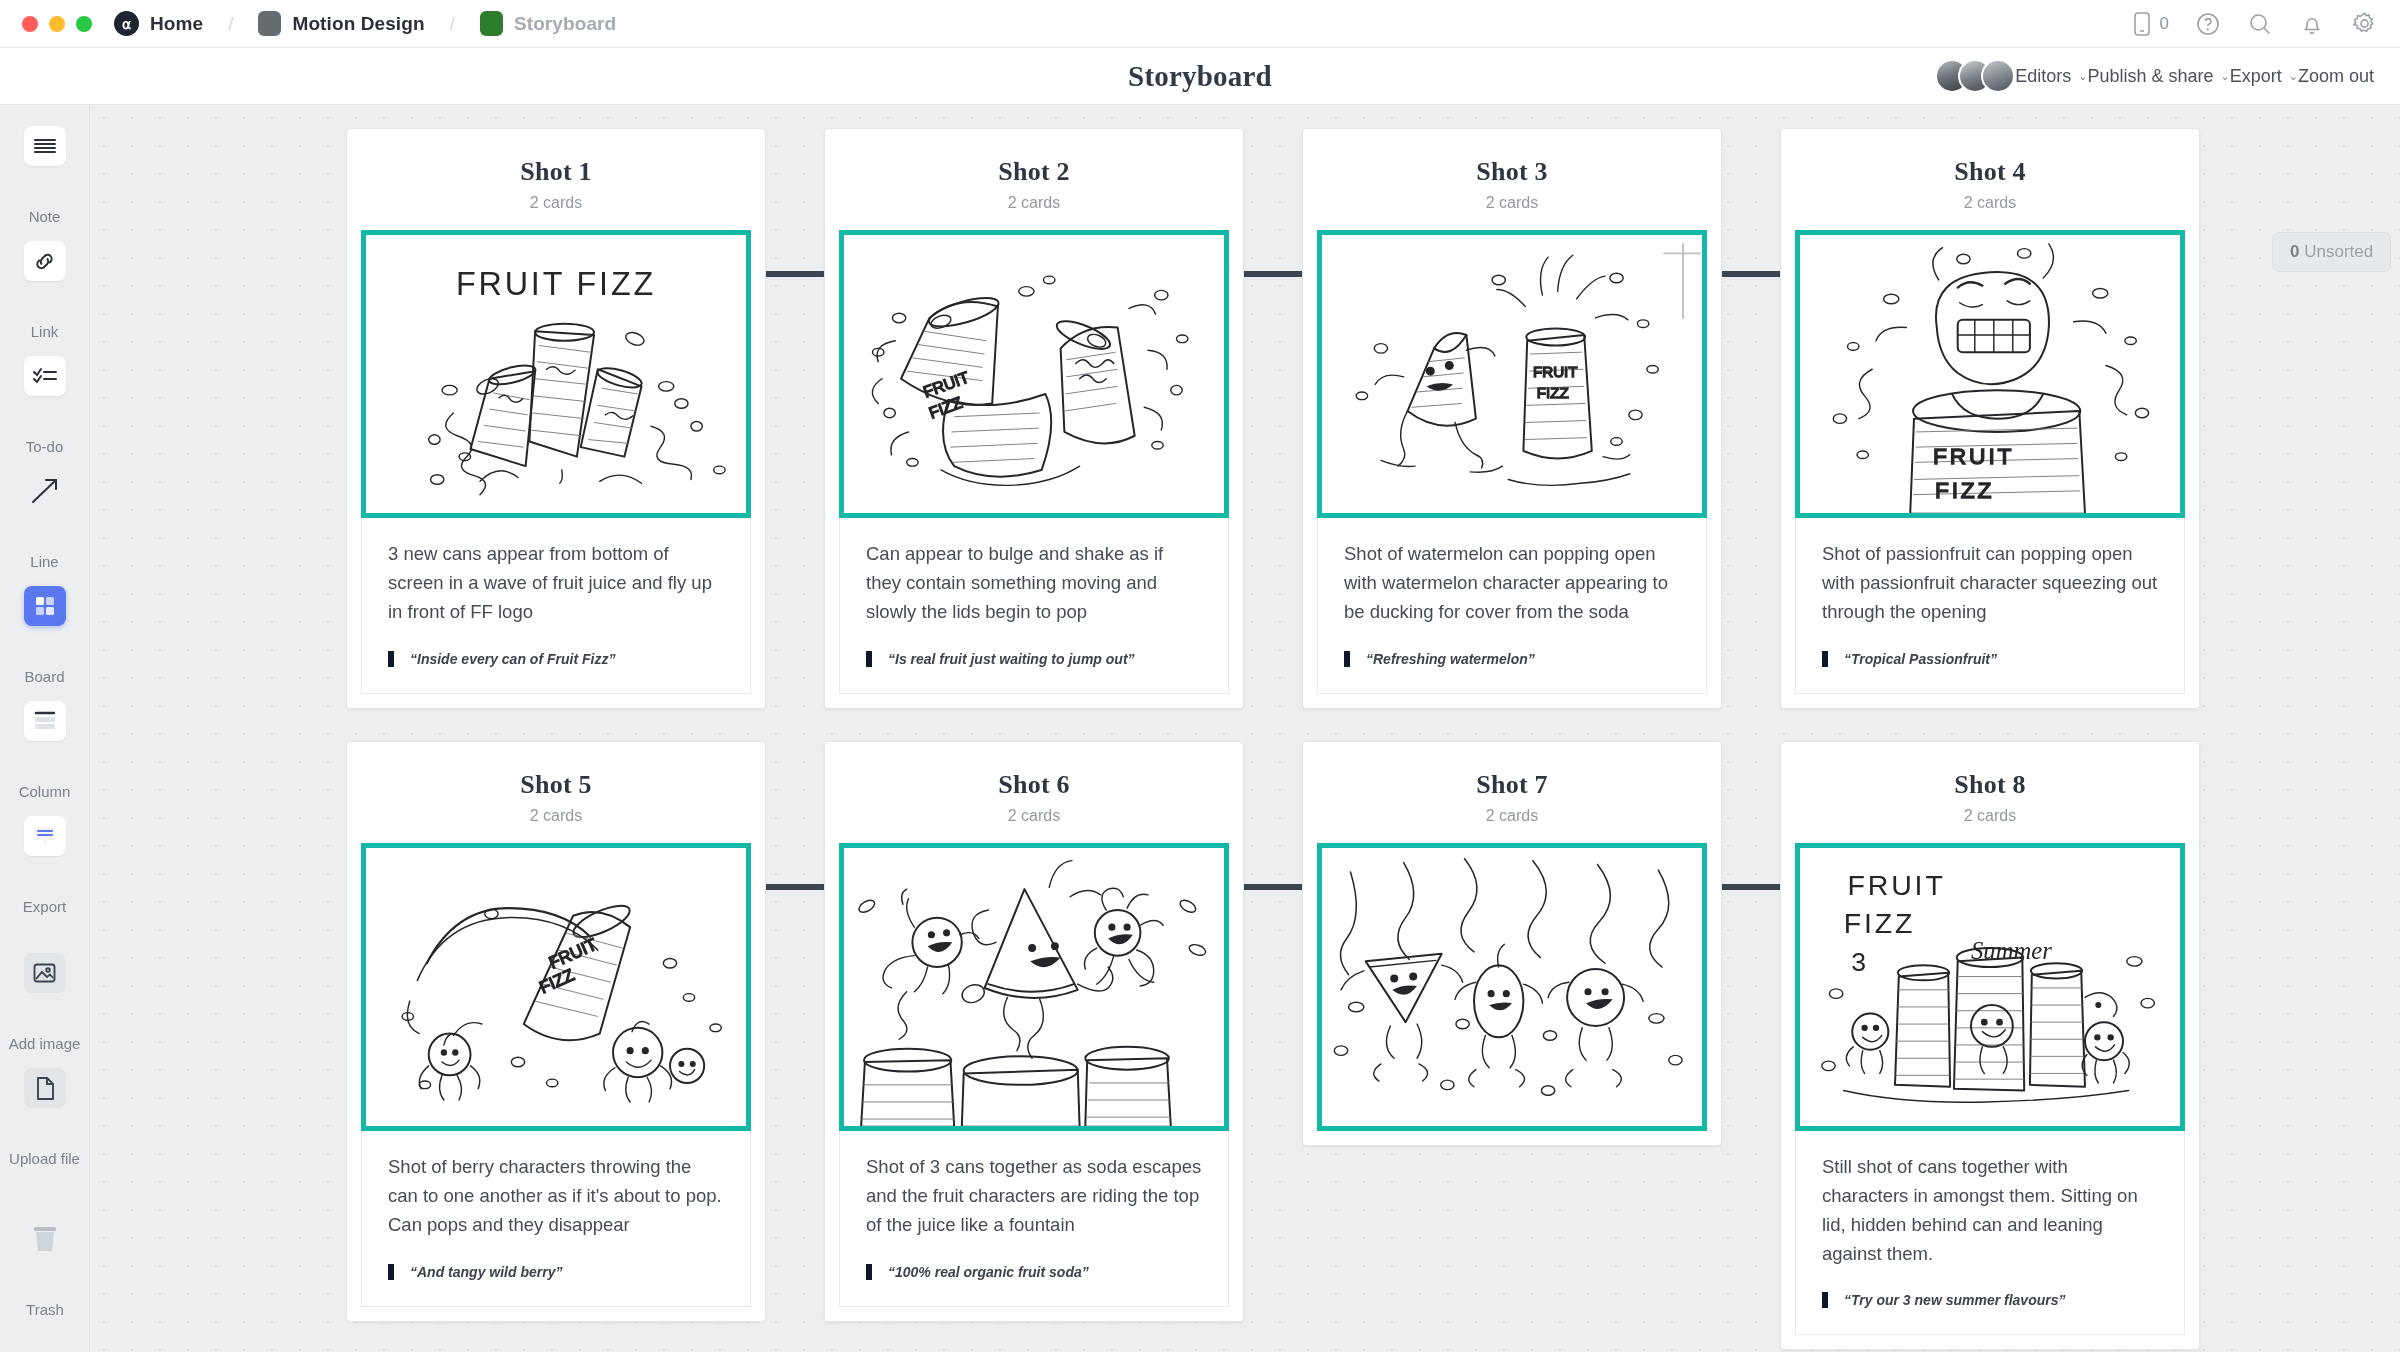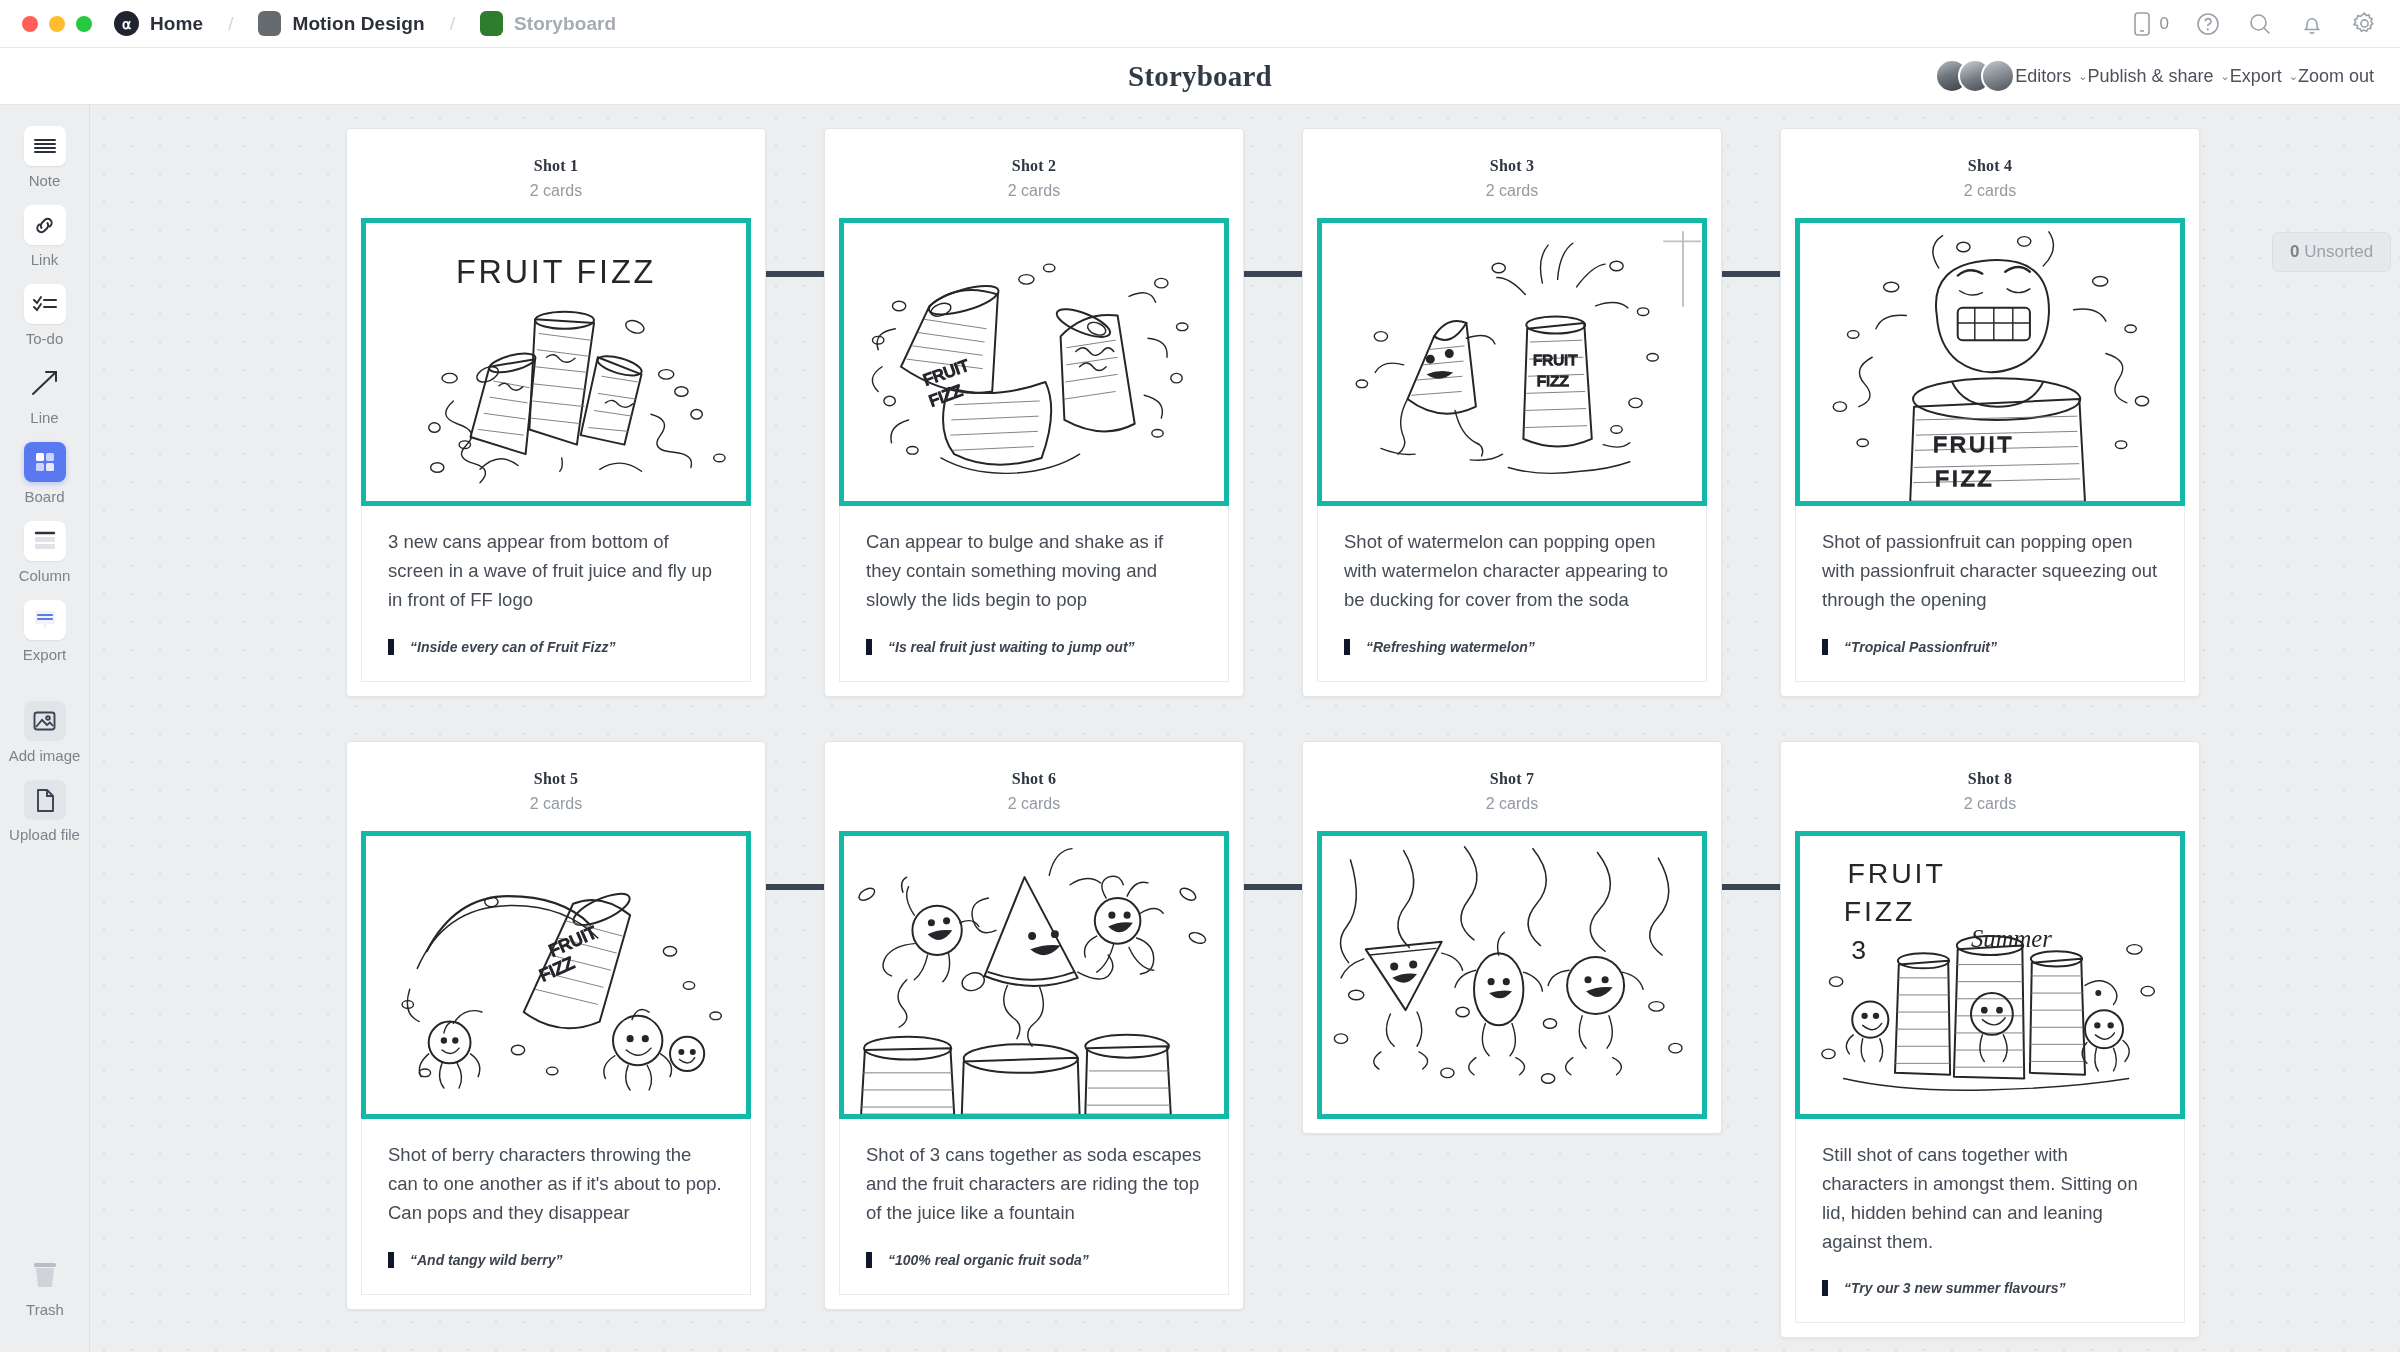--- a/index.html
+++ b/index.html
@@ -82,21 +82,21 @@
 
   
   .sidebar {
     position: absolute; top: 104px; left: 0; width: 90px; height: 1248px;
     background: #eceef0;
     border-right: 1px solid #e0e3e6;
     display: flex; flex-direction: column; align-items: center;
     padding-top: 22px;
     z-index: 30;
   }
-  .tool { width: 90px; display: flex; flex-direction: column; align-items: center; margin-bottom: 16px; cursor: pointer; }
+  .tool { width: 90px; display: flex; flex-direction: column; align-items: center; margin-bottom: 16px; cursor: pointer; gap: 36px; }
   .tool-ico {
     width: 42px; height: 40px; border-radius: 8px;
     background: #ffffff;
     display: flex; align-items: center; justify-content: center;
     box-shadow: 0 1px 2px rgba(0,0,0,.07);
   }
   .tool-ico.plain { background: transparent; box-shadow: none; }
   .tool-ico.grey { background: #e2e5e8; box-shadow: none; }
   .tool-ico.active { background: #5a78f0; box-shadow: 0 2px 5px rgba(90,120,240,.35); }
   .tool-lbl { font-size: 15px; color: #7c838b; margin-top: 6px; }
@@ -126,21 +126,21 @@
     background: #ffffff;
     border: 1px solid #e3e6e9;
     border-radius: 4px;
     box-shadow: 0 1px 3px rgba(0,0,0,.06);
     padding: 14px;
     display: flex; flex-direction: column;
   }
   .shot-head { text-align: center; padding: 14px 0 18px; }
   .shot-title {
     font-family: "Liberation Serif", serif;
-    font-size: 16px; font-weight: bold; color: #2f3642; letter-spacing: .2px;
+    font-size: 26px; font-weight: bold; color: #2f3642; letter-spacing: .2px;
   }
   .shot-sub { font-size: 16px; color: #9299a1; margin-top: 7px; }
 
   .shot-img {
     border: 5px solid #14b8a6; background: #fff;
     height: 288px; overflow: hidden;
     display: flex; align-items: center; justify-content: center;
   }
   .shot-img svg { width: 100%; height: 100%; }
   .sk { fill: none; stroke: #24262a; stroke-width: 2.1; stroke-linecap: round; stroke-linejoin: round; }

